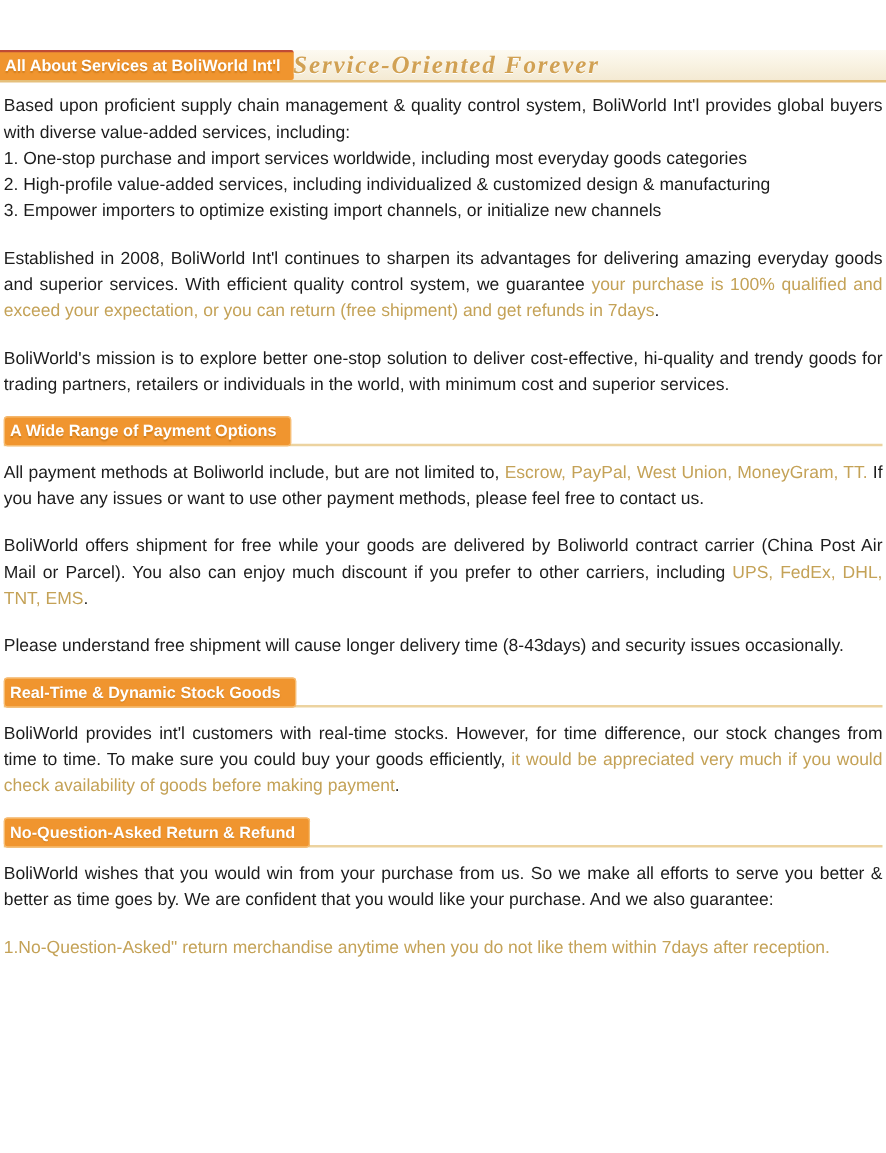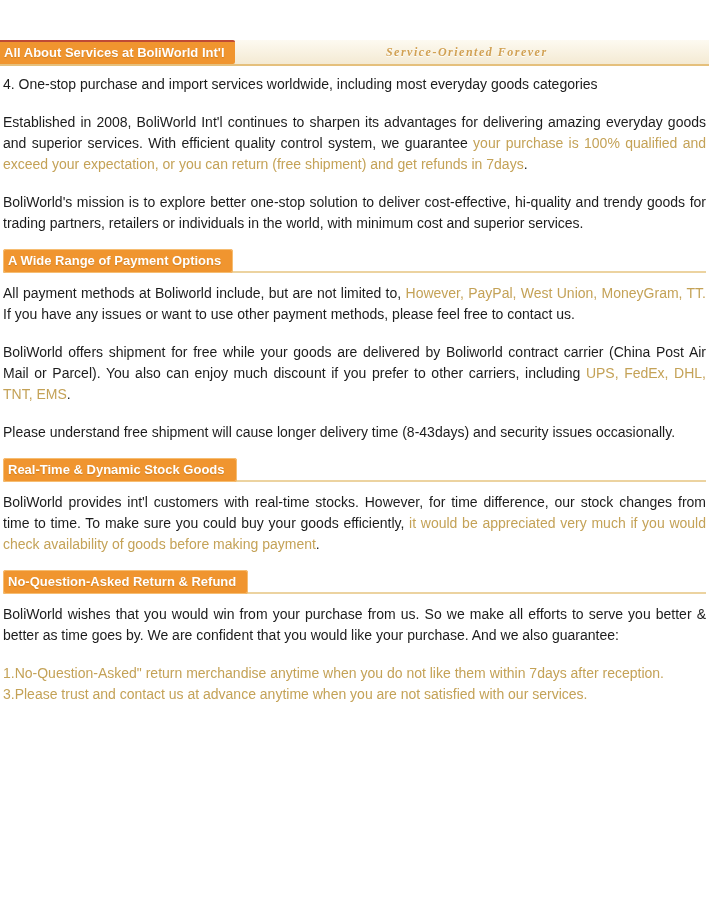--- a/index.html
+++ b/index.html
@@ -23,24 +23,24 @@
     background:#f0952f;
     border-top:2px solid #bf4b35;
     color:#ffffff;
     font-weight:bold;font-size:13px;line-height:22px;
     padding:0 10px 0 4px;
     white-space:nowrap;
     text-shadow:0 1px 1px rgba(170,100,10,.45);
     border-radius:0 2px 2px 0;
   }
   .slogan{
-    flex:1 1 auto;text-align:center;
+    flex:1 1 auto;text-align:left;
     font-family:"Liberation Serif","DejaVu Serif",serif;
     font-style:italic;font-weight:bold;
-    font-size:12px;line-height:24px;letter-spacing:1.5px;
+    font-size:20px;line-height:24px;letter-spacing:1.5px;
     color:#d1a153;padding-right:10px;
     text-shadow:0 1px 0 #ffffff;
   }
 
   
   .content{padding:0 3px;}
   .p{margin:17px 0 0;text-align:justify;}
   .p.tight{margin-top:0;}
   .content > .p:first-child{margin-top:8px;}
   .hl{color:#c4a257;}
@@ -65,33 +65,35 @@
 </style>
 </head>
 <body>
 
 <div class="page">
   <div class="topbar">
     <div class="title-badge">All About Services at BoliWorld Int'l</div>
     <div class="slogan">Service-Oriented Forever</div>
   </div>
   <div class="content">
-      <div class="p tight"><span>4. One-stop purchase and import services worldwide, including most everyday goods categories</span></div>
+      <div class="p"><span>Based upon proficient supply chain management &amp; quality control system, BoliWorld Int'l provides global buyers with diverse value-added services, including:</span></div>
+      <div class="p tight"><span>1. One-stop purchase and import services worldwide, including most everyday goods categories</span></div>
+      <div class="p tight"><span>2. High-profile value-added services, including individualized &amp; customized design &amp; manufacturing</span></div>
+      <div class="p tight"><span>3. Empower importers to optimize existing import channels, or initialize new channels</span></div>
       <div class="p"><span>Established in 2008, BoliWorld Int'l continues to sharpen its advantages for delivering amazing everyday goods and superior services. With efficient quality control system, we guarantee </span><span class="hl">your purchase is 100% qualified and exceed your expectation, or you can return (free shipment) and get refunds in 7days</span><span>.</span></div>
       <div class="p"><span>BoliWorld's mission is to explore better one-stop solution to deliver cost-effective, hi-quality and trendy goods for trading partners, retailers or individuals in the world, with minimum cost and superior services.</span></div>
       <div class="sec">
         <span class="badge">A Wide Range of Payment Options</span>
       </div>
-      <div class="p"><span>All payment methods at Boliworld include, but are not limited to, </span><span class="hl">However, PayPal, West Union, MoneyGram, TT.</span><span> If you have any issues or want to use other payment methods, please feel free to contact us.</span></div>
+      <div class="p"><span>All payment methods at Boliworld include, but are not limited to, </span><span class="hl">Escrow, PayPal, West Union, MoneyGram, TT.</span><span> If you have any issues or want to use other payment methods, please feel free to contact us.</span></div>
       <div class="p"><span>BoliWorld offers shipment for free while your goods are delivered by Boliworld contract carrier (China Post Air Mail or Parcel). You also can enjoy much discount if you prefer to other carriers, including </span><span class="hl">UPS, FedEx, DHL, TNT, EMS</span><span>.</span></div>
       <div class="p"><span>Please understand free shipment will cause longer delivery time (8-43days) and security issues occasionally.</span></div>
       <div class="sec">
         <span class="badge">Real-Time &amp; Dynamic Stock Goods</span>
       </div>
       <div class="p"><span>BoliWorld provides int'l customers with real-time stocks. However, for time difference, our stock changes from time to time. To make sure you could buy your goods efficiently, </span><span class="hl">it would be appreciated very much if you would check availability of goods before making payment</span><span>.</span></div>
       <div class="sec">
         <span class="badge">No-Question-Asked Return &amp; Refund</span>
       </div>
       <div class="p"><span>BoliWorld wishes that you would win from your purchase from us.  So we make all efforts to serve you better &amp; better as time goes by. We are confident that you would like your purchase. And we also guarantee:</span></div>
       <div class="p"><span class="hl">1.No-Question-Asked" return merchandise anytime when you do not like them within 7days after reception.</span></div>
-      <div class="p tight"><span class="hl">3.Please trust and contact us at advance anytime when you are not satisfied with our services.</span></div>
     </div>
 </div>
 
 </body></html>

